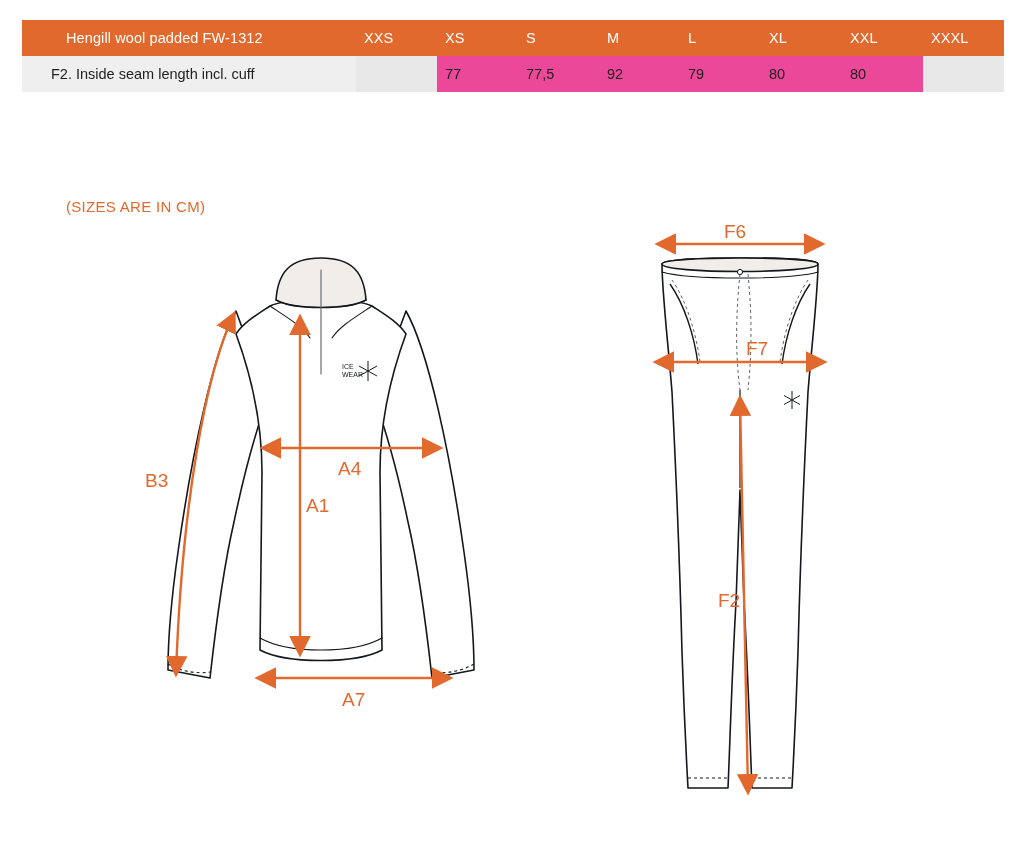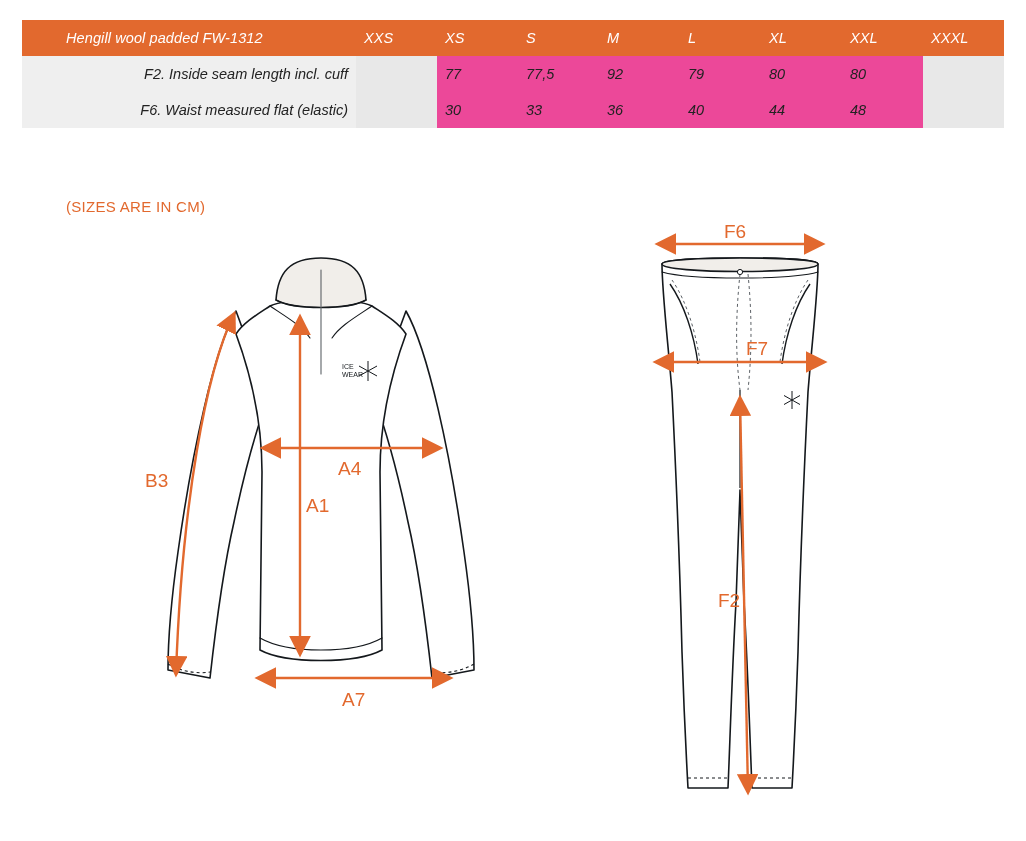--- a/index.html
+++ b/index.html
@@ -15,21 +15,20 @@
     position: relative;
     overflow: hidden;
   }
 
   
   .table-wrap {
     position: absolute;
     left: 22px;
     top: 20px;
     width: 982px;
-    font-style: italic;
   }
   table.size-table {
     border-collapse: collapse;
     width: 982px;
     table-layout: fixed;
   }
   table.size-table th,
   table.size-table td {
     height: 36px;
     font-size: 14.5px;
@@ -50,22 +49,22 @@
     text-align: left;
     padding-left: 44px;
     font-size: 14.5px;
   }
   tbody tr td {
     background: #ec4899;
     border-bottom: 2px solid #ffffff;
     color: #222;
   }
   tbody tr td.label-col {
-    text-align: right;
-    padding-left: 64px;
+    text-align: left;
+    padding-left: 29px;
     background: #efefef;
   }
   tbody tr td.empty-col {
     background: #e8e8e8;
   }
   .col-label { width: 334px; }
   .col-size  { width: 81px; }
 
   .units-note {
     position: absolute;
@@ -125,31 +124,20 @@
         <td class="label-col">F2. Inside seam length incl. cuff</td>
         <td class="empty-col"></td>
         <td>77</td>
         <td>77,5</td>
         <td>92</td>
         <td>79</td>
         <td>80</td>
         <td>80</td>
         <td class="empty-col"></td>
       </tr>
-      <tr>
-        <td class="label-col">F6. Waist measured flat (elastic)</td>
-        <td class="empty-col"></td>
-        <td>30</td>
-        <td>33</td>
-        <td>36</td>
-        <td>40</td>
-        <td>44</td>
-        <td>48</td>
-        <td class="empty-col"></td>
-      </tr>
     </tbody>
   </table>
 </div>
 
 <div class="units-note">(SIZES ARE IN CM)</div>
 
 <div class="illustrations">
 
   <svg class="fig fig-top" width="420" height="520" viewBox="0 0 420 520" xmlns="http://www.w3.org/2000/svg">
     <defs>

